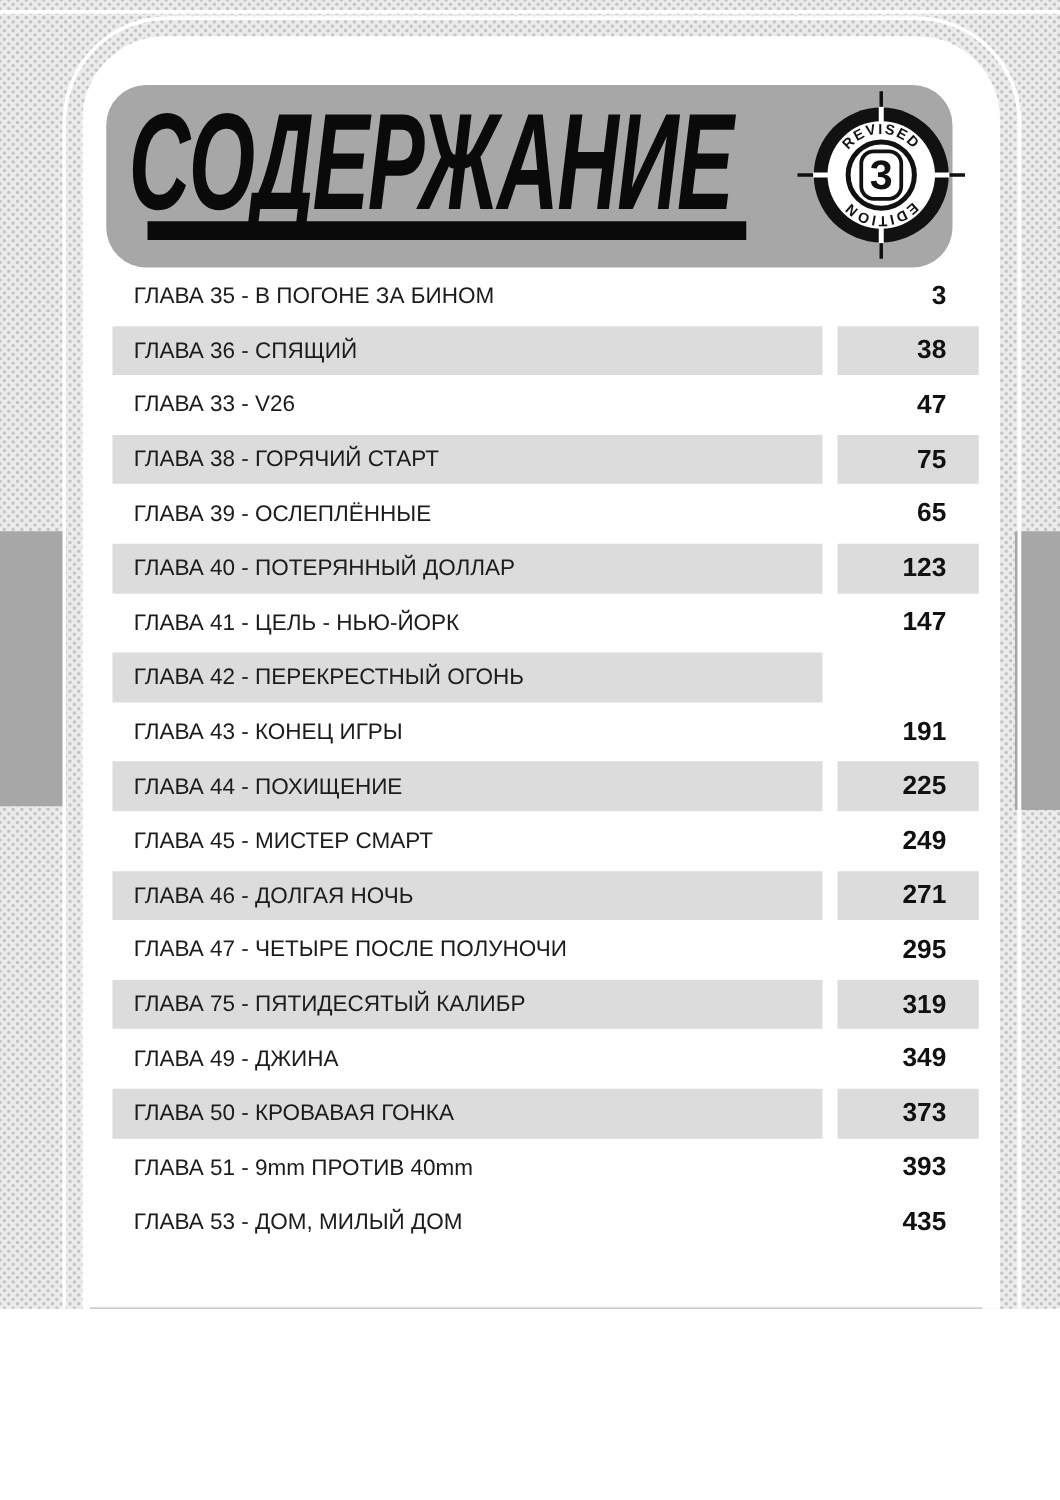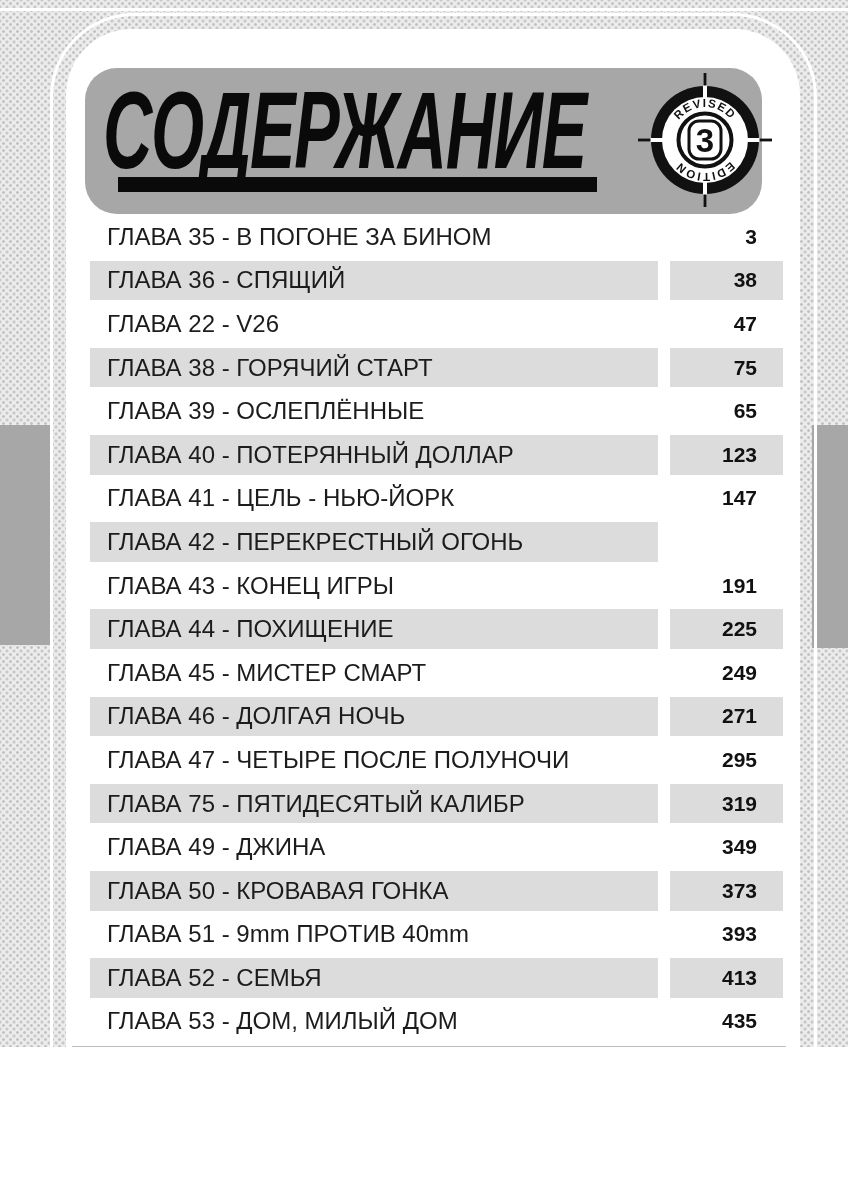--- a/index.html
+++ b/index.html
@@ -59,21 +59,21 @@
 
   .toc-list {
     position:absolute; left:90px; top:215px;
     width:693px; height:829px;
     display:flex; flex-direction:column;
   }
   .row { display:flex; height:43.6px; box-sizing:border-box; }
   .row > div { margin:2px 0; display:flex; align-items:center; }
   .cell-label {
     width:568px; box-sizing:border-box; padding-left:17px;
-    font-size:24px; color:#1c1c1c; white-space:nowrap;
+    font-size:18px; color:#1c1c1c; white-space:nowrap;
   }
   .cell-page {
     width:113px; margin-left:12px !important; box-sizing:border-box;
     justify-content:flex-end; padding-right:26px;
     font-size:21px; font-weight:700; color:#111;
   }
   .row.stripe .cell-label, .row.stripe .cell-page { background:var(--row-stripe,#dcdcdc); }
 
   .bottom-rule {
     position:absolute; left:72px; top:1046px;
@@ -143,21 +143,21 @@
   <div class="toc-list" id="toc-list">
       <div class="row">
         <div class="cell-label">ГЛАВА 35 - В ПОГОНЕ ЗА БИНОМ</div>
         <div class="cell-page">3</div>
       </div>
       <div class="row stripe">
         <div class="cell-label">ГЛАВА 36 - СПЯЩИЙ</div>
         <div class="cell-page">38</div>
       </div>
       <div class="row">
-        <div class="cell-label">ГЛАВА 22 - V26</div>
+        <div class="cell-label">ГЛАВА 33 - V26</div>
         <div class="cell-page">47</div>
       </div>
       <div class="row stripe">
         <div class="cell-label">ГЛАВА 38 - ГОРЯЧИЙ СТАРТ</div>
         <div class="cell-page">75</div>
       </div>
       <div class="row">
         <div class="cell-label">ГЛАВА 39 - ОСЛЕПЛЁННЫЕ</div>
         <div class="cell-page">65</div>
       </div>
@@ -201,24 +201,20 @@
         <div class="cell-page">349</div>
       </div>
       <div class="row stripe">
         <div class="cell-label">ГЛАВА 50 - КРОВАВАЯ ГОНКА</div>
         <div class="cell-page">373</div>
       </div>
       <div class="row">
         <div class="cell-label">ГЛАВА 51 - 9mm ПРОТИВ 40mm</div>
         <div class="cell-page">393</div>
       </div>
-      <div class="row stripe">
-        <div class="cell-label">ГЛАВА 52 - СЕМЬЯ</div>
-        <div class="cell-page">413</div>
-      </div>
       <div class="row">
         <div class="cell-label">ГЛАВА 53 - ДОМ, МИЛЫЙ ДОМ</div>
         <div class="cell-page">435</div>
       </div>
     </div>
   <div class="bottom-rule"></div>
 
   <div class="footer-squares" id="footer-squares">
       <div class="sq light"></div>
       <div class="sq dark"></div>

